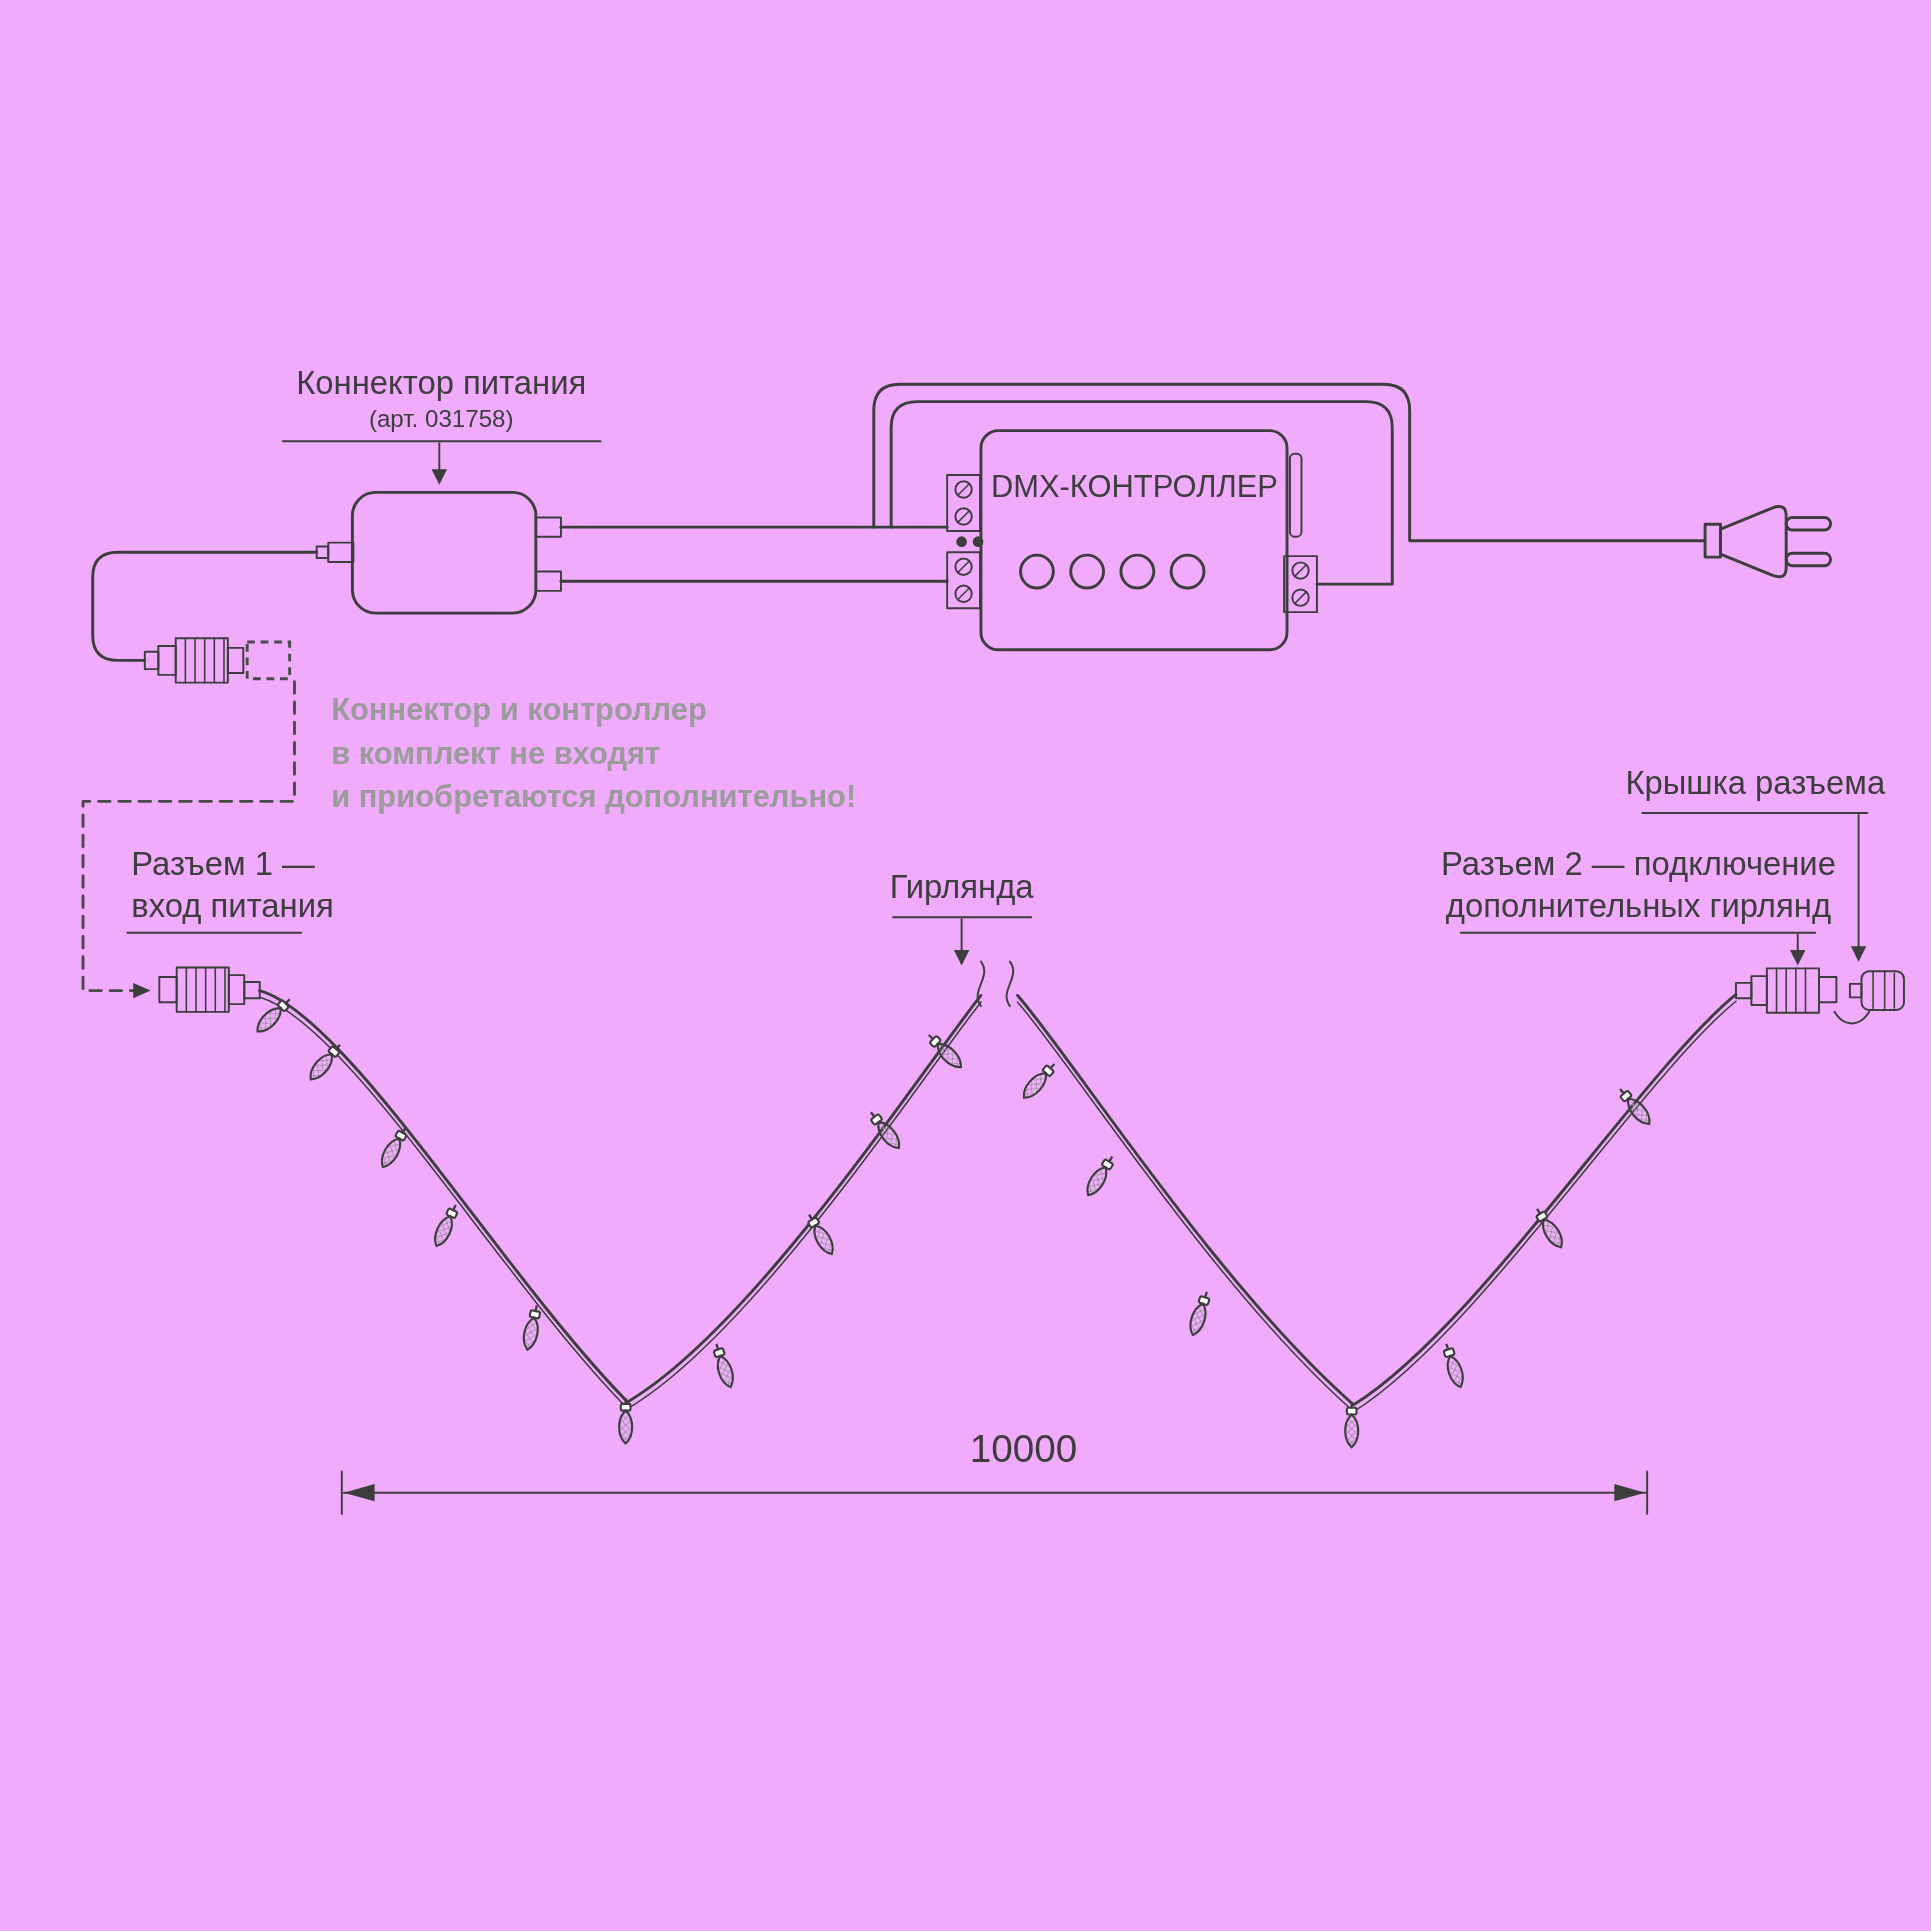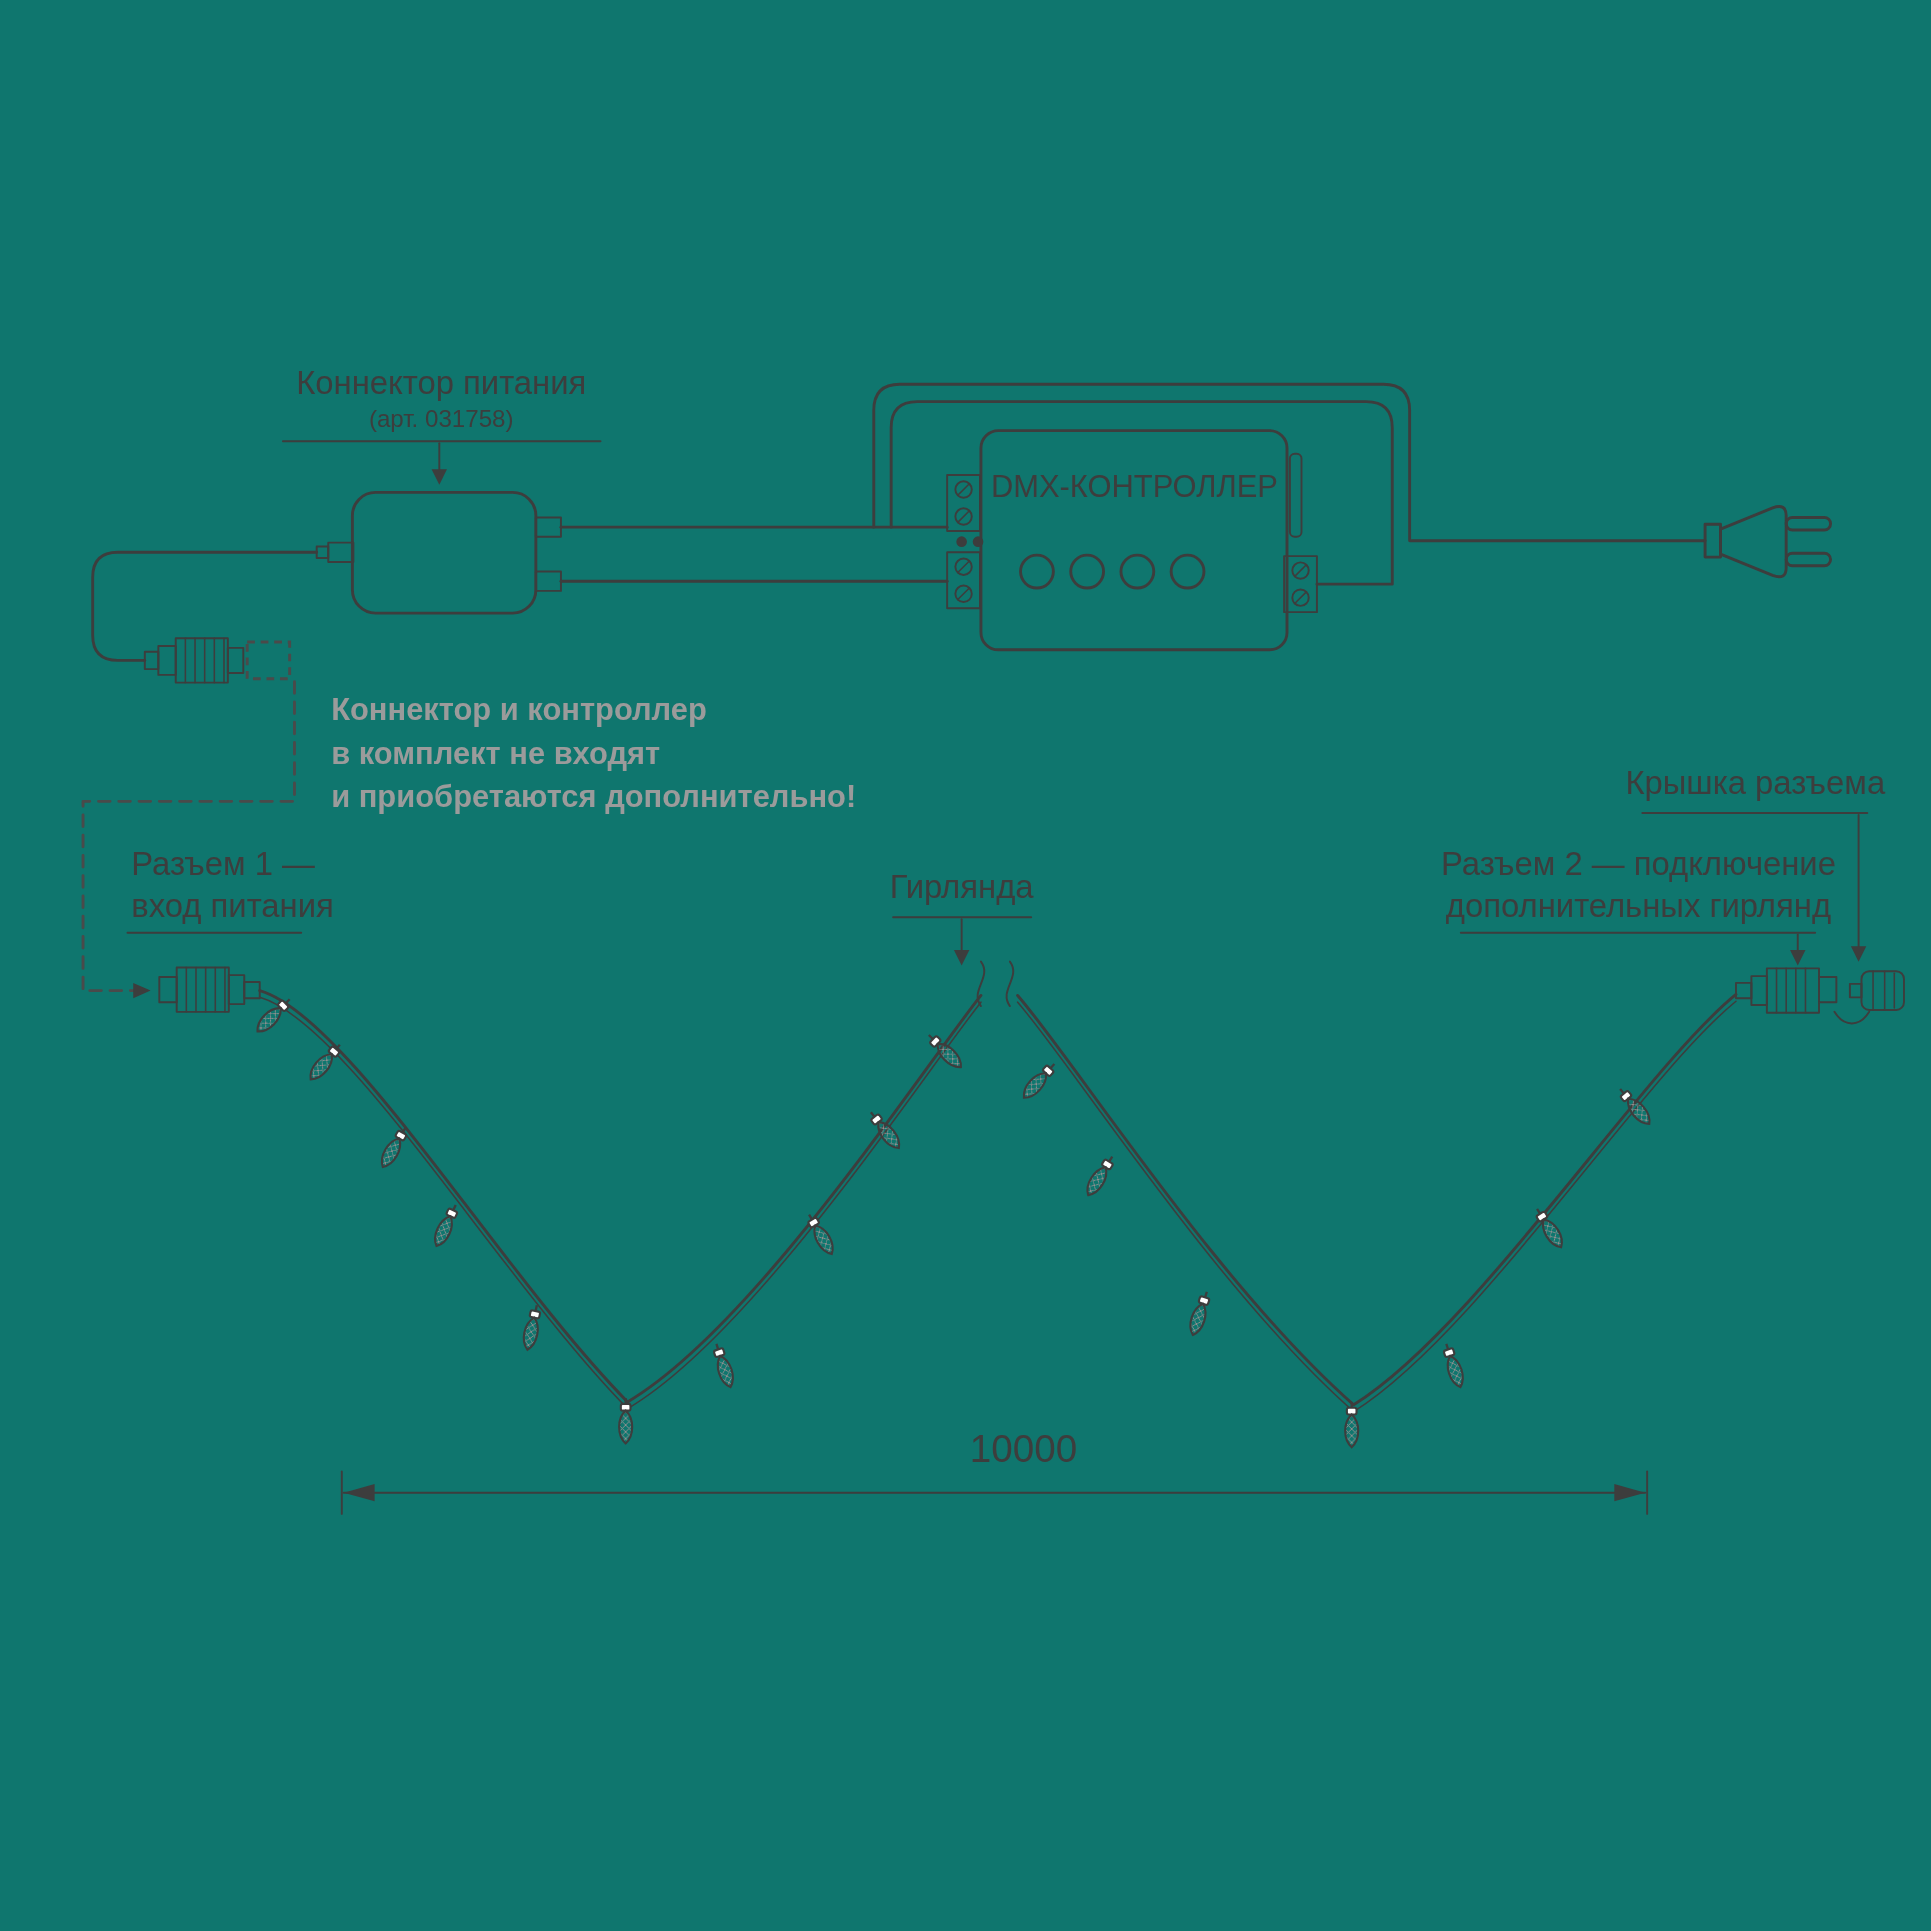--- a/index.html
+++ b/index.html
@@ -1,17 +1,17 @@
 <!DOCTYPE html>
 <html><head>
 <meta charset="utf-8">
 <style>
   html,body{margin:0;padding:0;background:#ffffff;}
   .canvas{
-    width:1931px;height:1931px;background:#0f766e;position:relative;
+    width:1931px;height:1931px;background:#f0abfc;position:relative;
     font-family:"Liberation Sans", sans-serif;
   }
   svg{display:block;}
   
   .s  {stroke:#3d3d3d;stroke-width:3;fill:none;stroke-linecap:round;stroke-linejoin:round;}
   .s2 {stroke:#3d3d3d;stroke-width:2;fill:none;stroke-linecap:round;stroke-linejoin:round;}
   .s15{stroke:#3d3d3d;stroke-width:1.6;fill:none;stroke-linecap:round;stroke-linejoin:round;}
   .fill{fill:#3d3d3d;stroke:none;}
   .dash{stroke:#4a4a4a;stroke-width:3;fill:none;stroke-dasharray:12 9;stroke-linecap:round;stroke-linejoin:round;}
   .dashr{stroke:#4a4a4a;stroke-width:3;fill:none;stroke-dasharray:8 6;}

